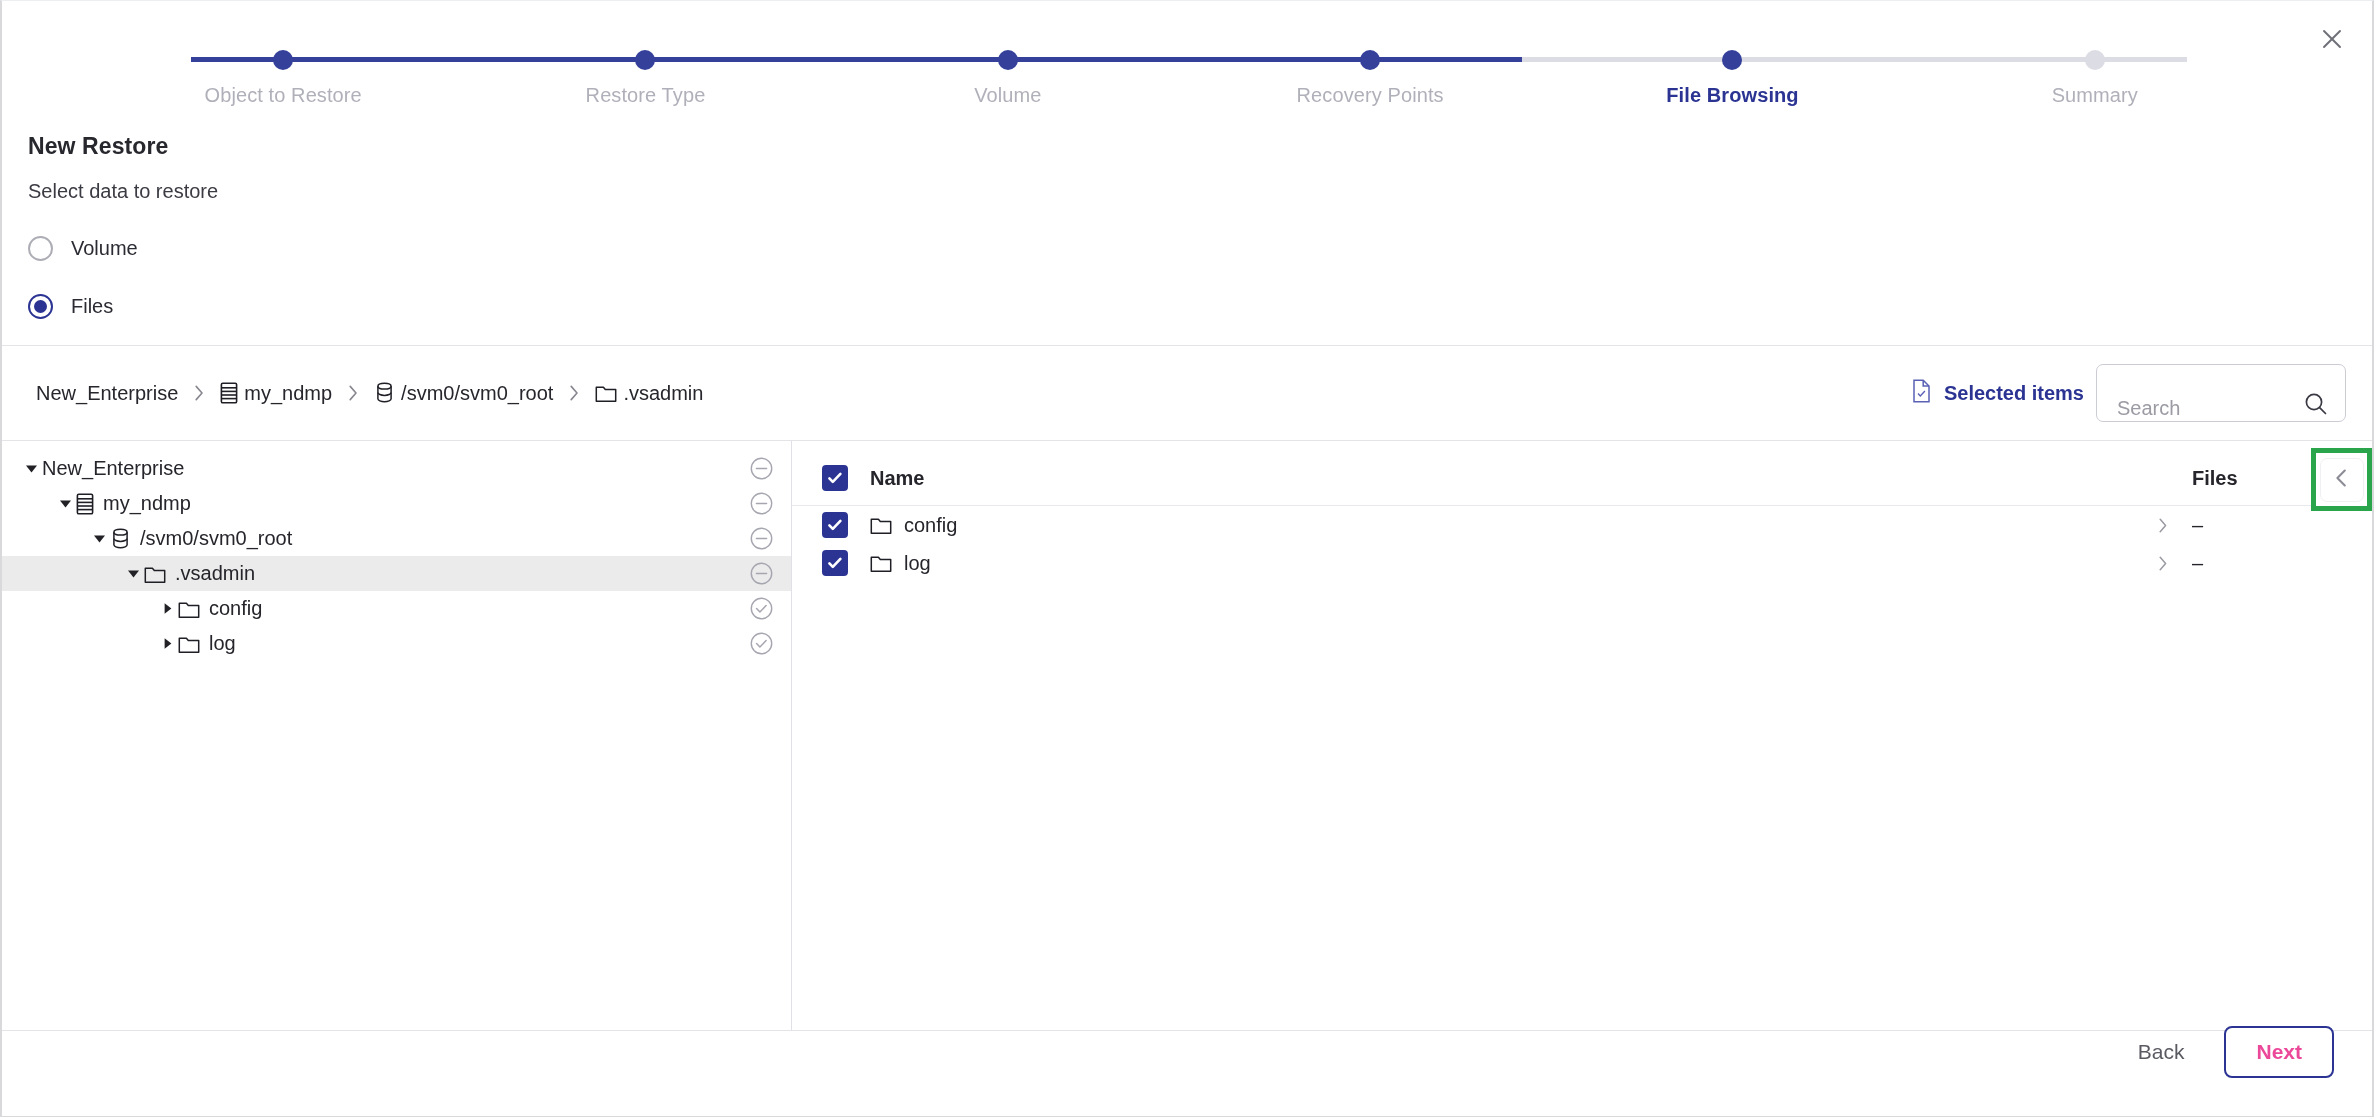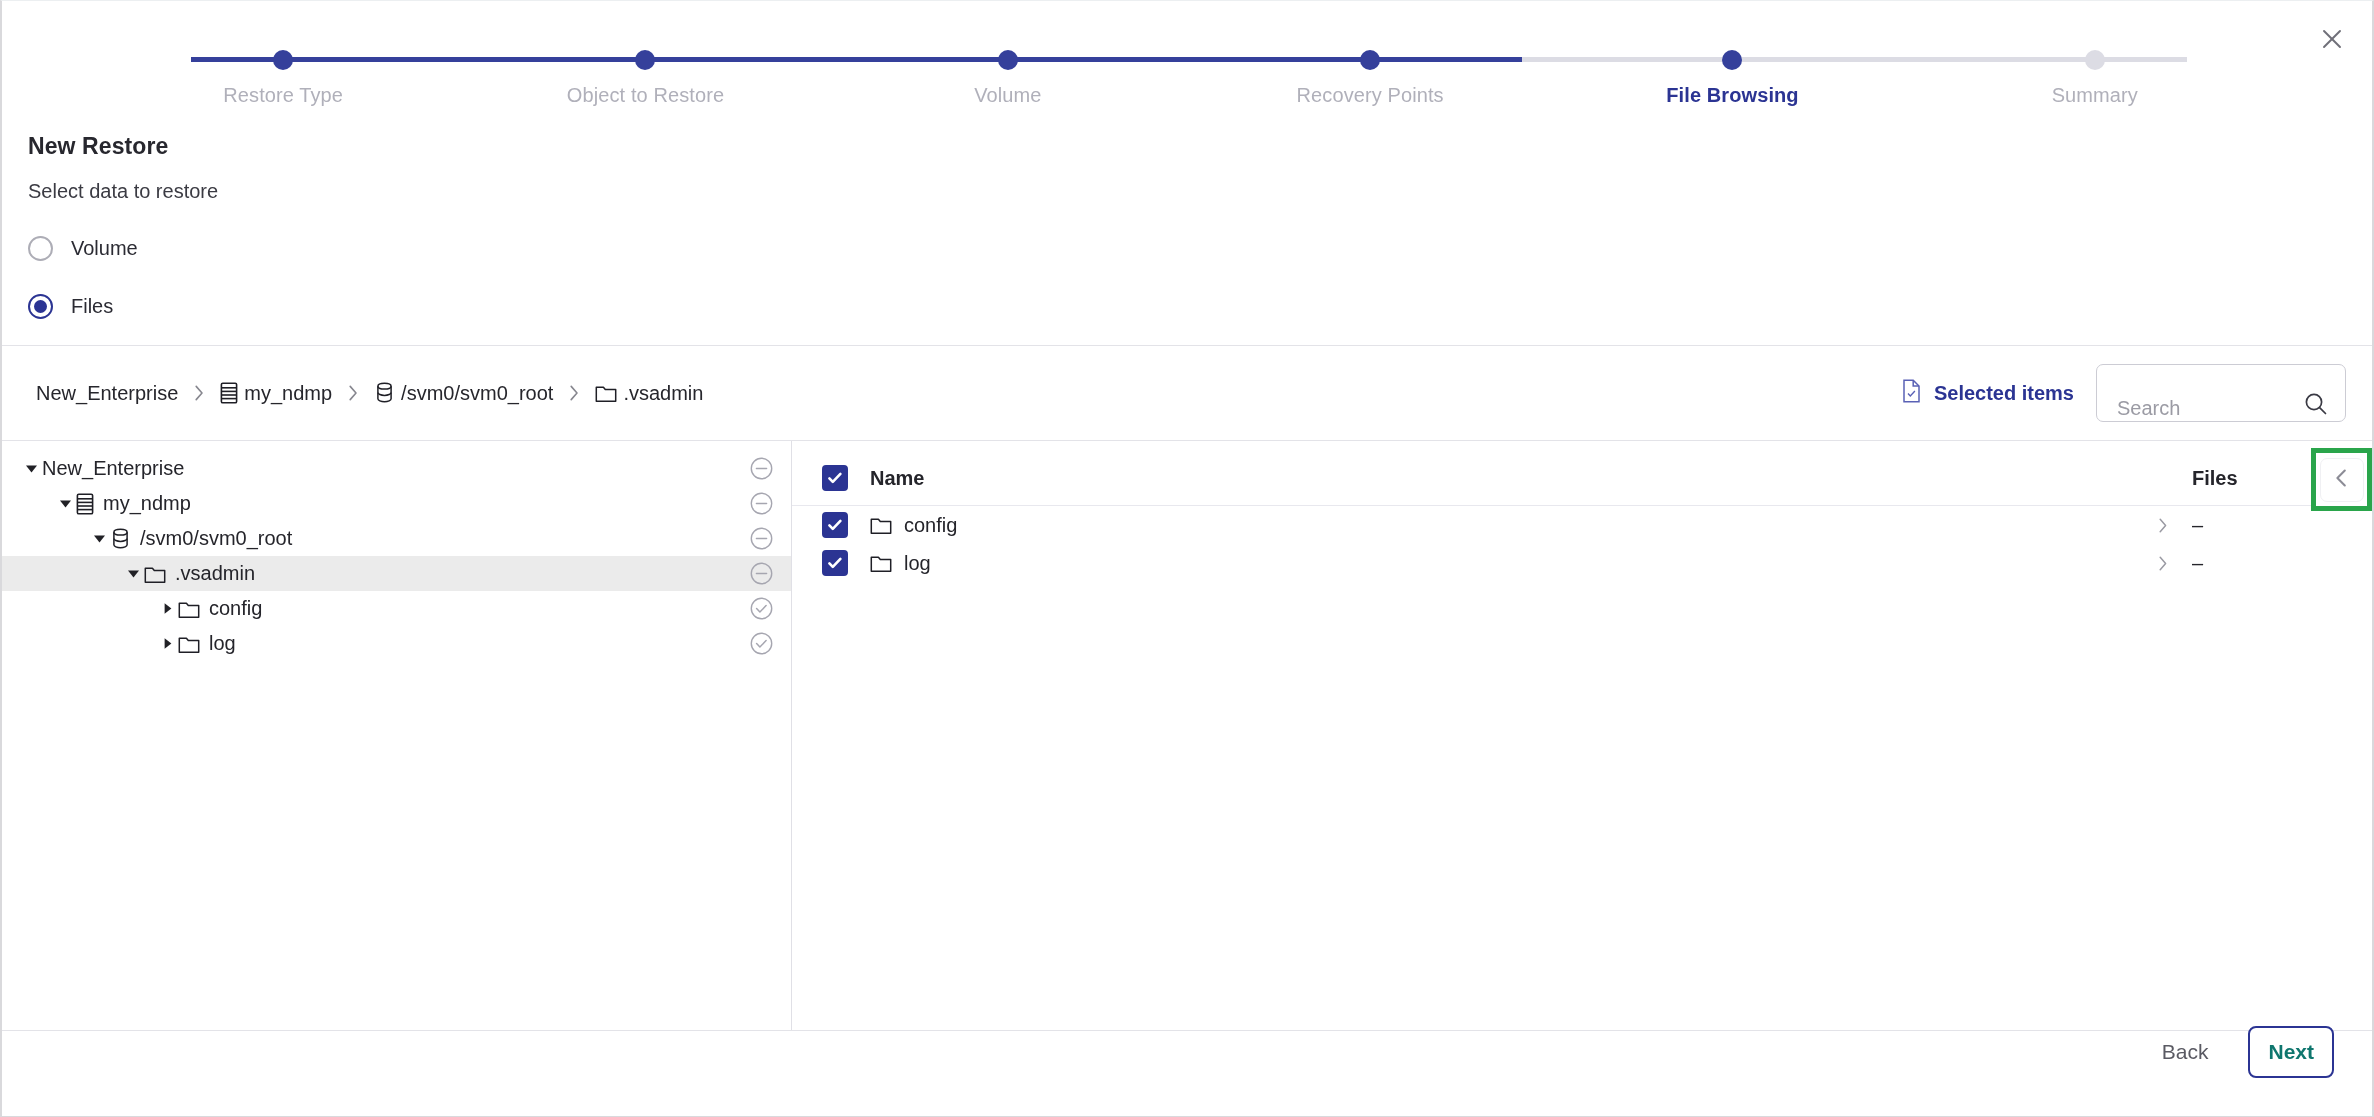--- a/index.html
+++ b/index.html
@@ -99,21 +99,21 @@
     height: 96px;
     display: flex; align-items: center;
     padding: 0 26px 0 34px;
   }
   .crumbs { display: flex; align-items: center; flex: 1 1 auto; min-width: 0; }
   .crumb { display: inline-flex; align-items: center; cursor: pointer; }
   .crumb-text { font-size: 20px; color: #26262c; white-space: nowrap; }
   .crumb .ic { margin-right: 6px; display: inline-flex; }
   .crumb-sep { margin: 0 14px; display: inline-flex; color: #8a8a93; }
 
-  .crumb-right { display: flex; align-items: center; gap: 22px; }
+  .crumb-right { display: flex; align-items: center; gap: 12px; }
   .sel-items {
     display: inline-flex; align-items: center; gap: 12px;
     color: #2b3493; font-size: 20px; font-weight: 700; cursor: pointer;
     white-space: nowrap;
   }
   .search-box {
     width: 250px; height: 58px;
     border: 1px solid #ccccd4; border-radius: 7px;
     display: flex; align-items: flex-end;
     padding: 0 16px 0 18px; background: #fff;
@@ -205,22 +205,22 @@
     height: 128px;
     display: flex; align-items: center; justify-content: flex-end;
     padding-right: 36px; gap: 30px;
   }
   .btn-back {
     background: transparent; border: 0; padding: 6px 10px;
     font-size: 21px; color: #5a5a63; cursor: pointer; font-family: inherit;
   }
   .btn-next {
     background: #fff; border: 2px solid #2b3493; border-radius: 8px;
-    padding: 0 18px; height: 52px;
-    font-size: 21px; font-weight: 700; color: #0f766e; cursor: pointer;
+    padding: 0 30px; height: 52px;
+    font-size: 21px; font-weight: 700; color: #ec4899; cursor: pointer;
     font-family: inherit;
   }
 </style>
 </head>
 <body>
 
 <div class="window">
 
   <button class="close-btn">
     <span>
@@ -236,25 +236,25 @@
       <div class="track-seg done"></div>
         <div class="track-seg done"></div>
       <div class="track-seg done"></div>
         <div class="track-seg done"></div>
       <div class="track-seg todo"></div>
         <div class="track-seg todo"></div>
     </div>
     <div class="steps-row" id="steps-row">
         <div class="step done">
           <span class="step-dot"></span>
-          <span class="step-label">Restore Type</span>
+          <span class="step-label">Object to Restore</span>
         </div>
         <div class="step done">
           <span class="step-dot"></span>
-          <span class="step-label">Object to Restore</span>
+          <span class="step-label">Restore Type</span>
         </div>
         <div class="step done">
           <span class="step-dot"></span>
           <span class="step-label">Volume</span>
         </div>
         <div class="step done">
           <span class="step-dot"></span>
           <span class="step-label">Recovery Points</span>
         </div>
         <div class="step current">

